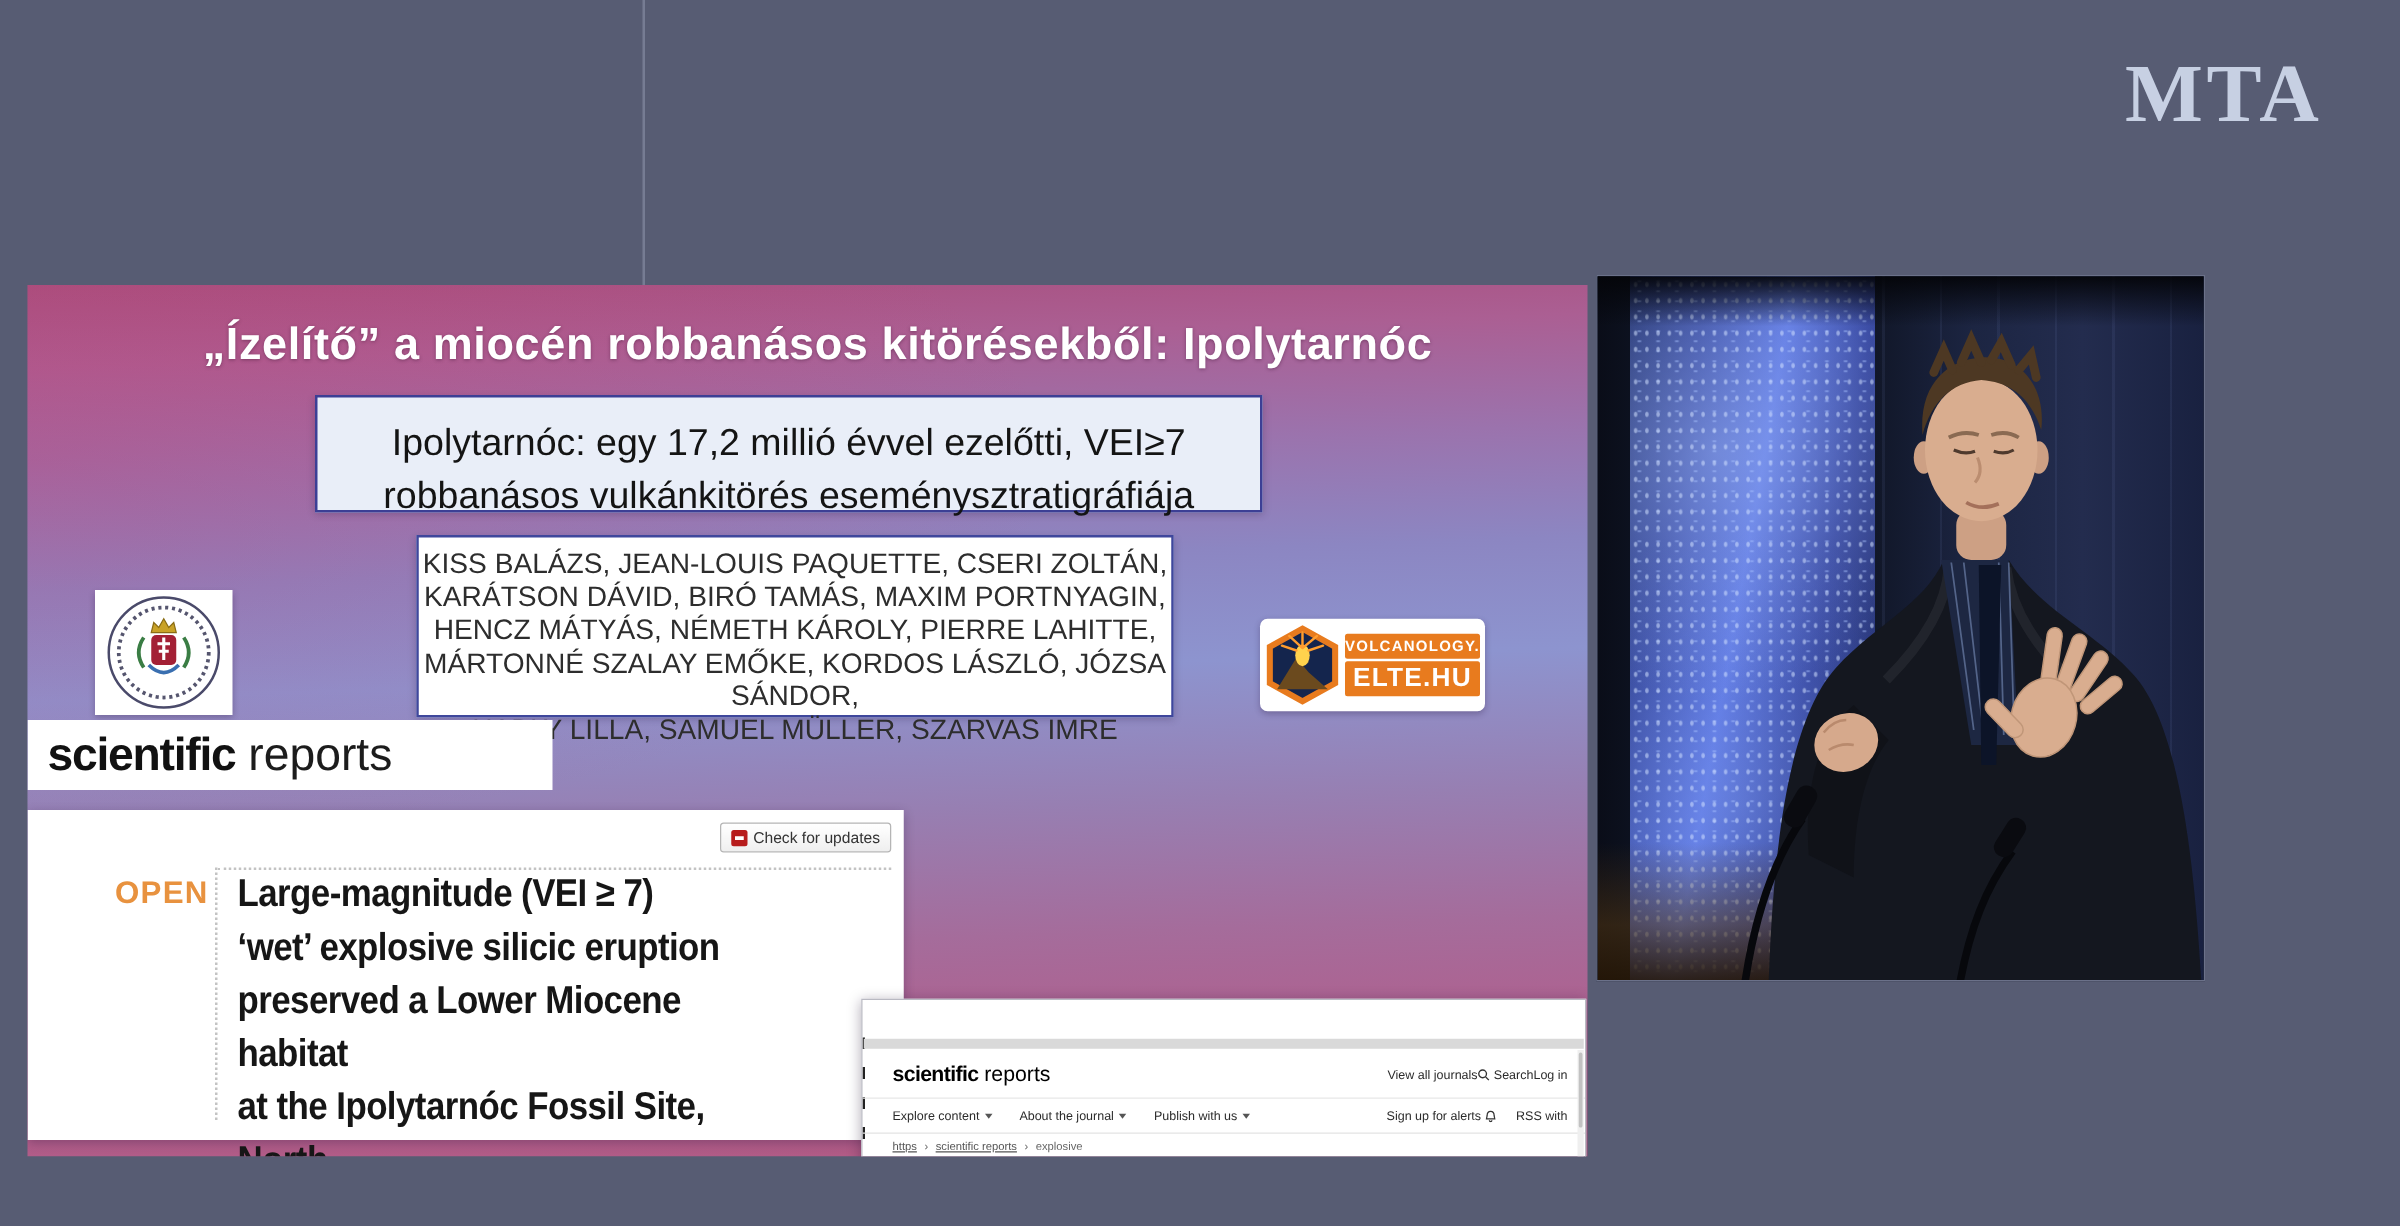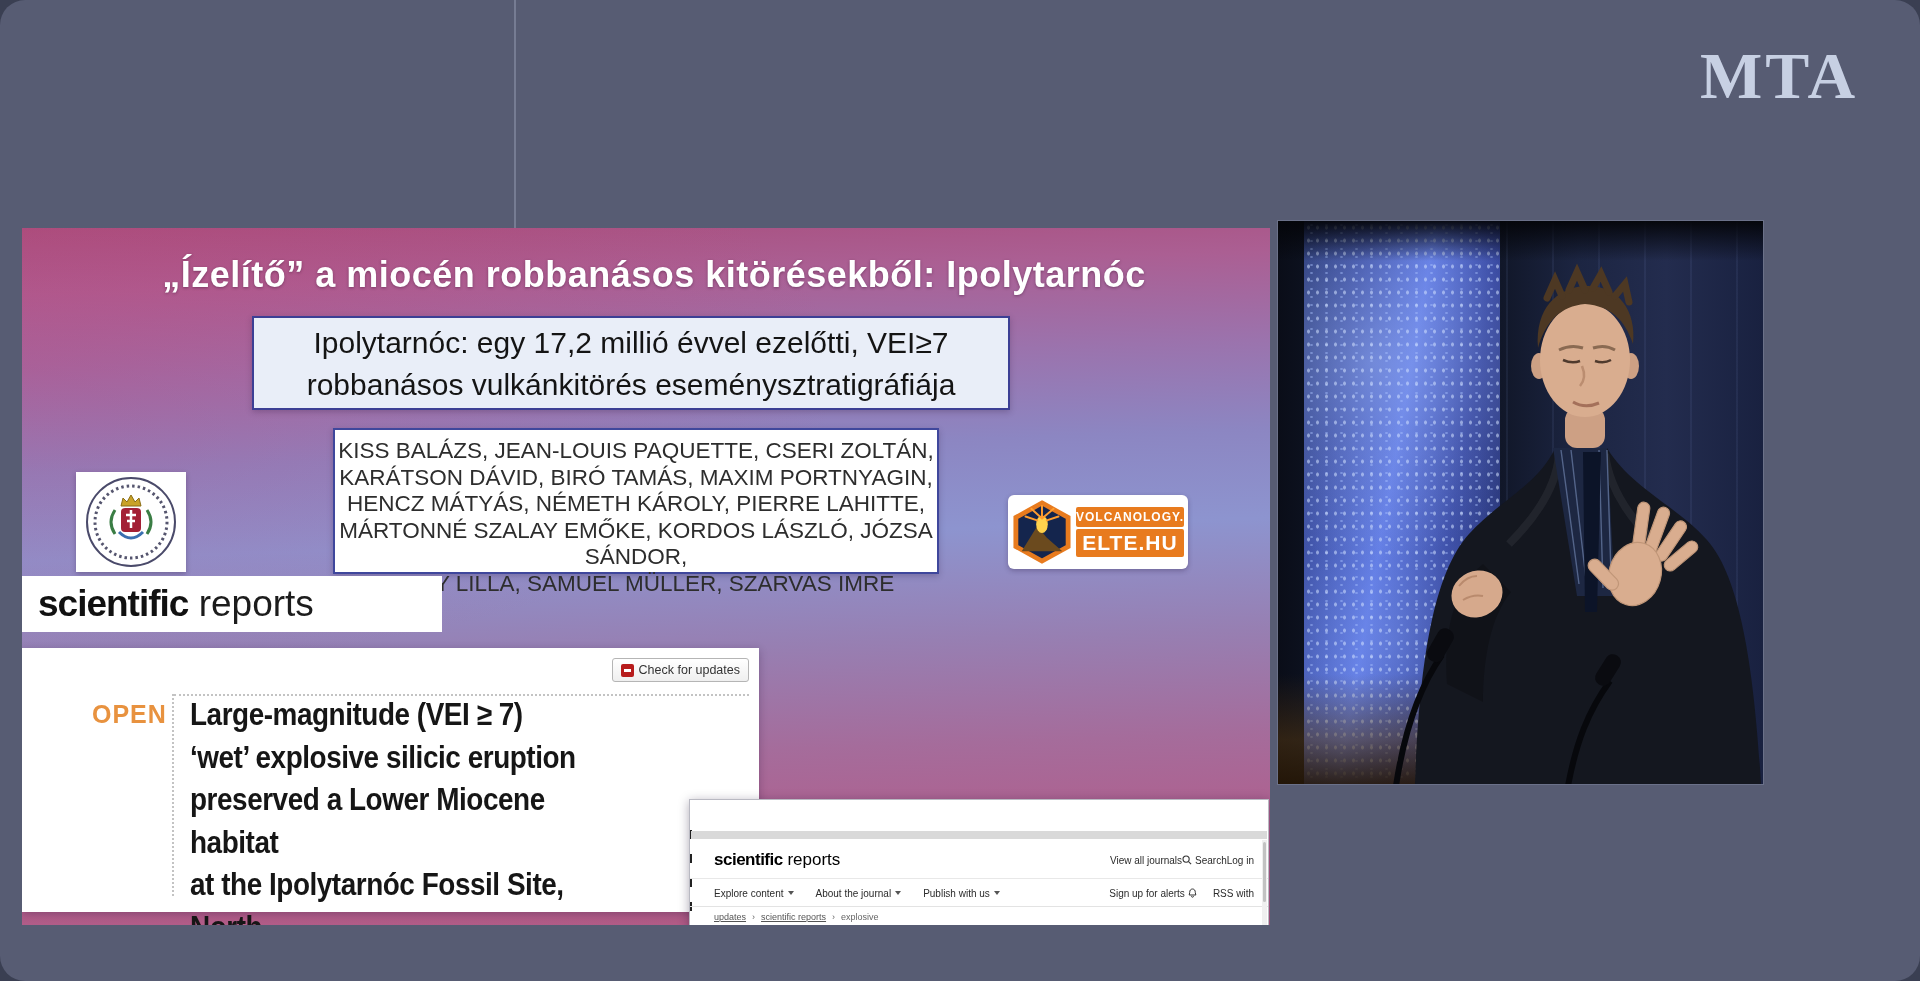--- a/index.html
+++ b/index.html
@@ -1,32 +1,32 @@
 <!DOCTYPE html>
 <html><head>
 <meta charset="utf-8">
 <style>
   html,body{margin:0;padding:0;background:#3a3f52;}
   .stage{position:relative;width:1920px;height:981px;background:#575c73;overflow:hidden;
-         font-family:"Liberation Sans",sans-serif;border-radius:25px;}
+         font-family:"Liberation Sans",sans-serif;}
   .seam{position:absolute;left:514px;top:0;width:2px;height:228px;background:rgba(200,210,230,.28);}
   
   .mta{position:absolute;left:1700px;top:38px;font-family:"Liberation Serif",serif;font-weight:700;
        font-size:66px;letter-spacing:3px;color:#c7d0e3;}
   
   .slide{position:absolute;left:22px;top:228px;width:1248px;height:697px;overflow:hidden;
     background:
       radial-gradient(120% 80% at 0% 20%, rgba(196,62,116,.30), rgba(0,0,0,0) 55%),
       linear-gradient(178deg,#a84f7e 0%,#ab5f93 9%,#9b73ad 21%,#8c86c2 33%,#8d94cf 45%,
                       #977fb2 60%,#a56c9b 74%,#b05f8d 87%,#b15a84 100%);}
   .slide-title{position:absolute;left:16px;right:0;top:26px;text-align:center;color:#fff;
       font-size:36px;font-weight:700;letter-spacing:.5px;text-shadow:0 1px 3px rgba(60,20,50,.45);}
   .subtitle-box{position:absolute;left:230px;top:88px;width:758px;height:94px;background:#e9eef8;
       border:2px solid #3c3f95;box-sizing:border-box;text-align:center;color:#141414;
-      font-size:30px;line-height:42px;padding-top:4px;box-shadow:0 2px 6px rgba(40,20,50,.25);}
+      font-size:30px;line-height:42px;padding-top:16px;box-shadow:0 2px 6px rgba(40,20,50,.25);}
   .authors-box{position:absolute;left:311px;top:200px;width:606px;height:146px;background:#fff;
       border:2px solid #3f479c;box-sizing:border-box;text-align:center;color:#2d2d2d;
       font-size:22.5px;line-height:26.5px;padding-top:8px;box-shadow:0 2px 6px rgba(40,20,60,.25);}
   
   .seal-card{position:absolute;left:54px;top:244px;width:110px;height:100px;background:#fff;
       box-shadow:0 2px 5px rgba(40,20,60,.3);display:flex;align-items:center;justify-content:center;}
   
   .volc-card{position:absolute;left:986px;top:267px;width:180px;height:74px;background:#fff;
       border-radius:6px;box-shadow:0 2px 5px rgba(40,20,60,.3);display:flex;align-items:center;
       padding:4px;box-sizing:border-box;gap:4px;}
@@ -36,21 +36,21 @@
   .volc-line1{font-size:12px;padding:3px 0;}
   .volc-line2{font-size:21px;padding:2px 0;}
   
   .sr-strip{position:absolute;left:0;top:348px;width:420px;height:56px;background:#fff;
       display:flex;align-items:center;padding-left:16px;box-sizing:border-box;}
   .sr-logo{font-size:37px;color:#111;}
   .sr-logo b{font-weight:800;letter-spacing:-1px;}
   .sr-logo span{font-weight:400;color:#1c1c1c;}
   
   .paper{position:absolute;left:0;top:420px;width:701px;height:264px;background:#fff;
-      box-shadow:0 2px 8px rgba(40,20,60,.3);padding-left:36px;}
+      box-shadow:0 2px 8px rgba(40,20,60,.3);}
   .check-btn{position:absolute;right:10px;top:10px;height:22px;display:flex;align-items:center;gap:5px;
       padding:0 8px;border:1px solid #b5b5b5;border-radius:3px;font-size:12.5px;color:#333;
       background:linear-gradient(#ffffff,#efefef);}
   .crossmark{width:13px;height:13px;background:#b71c1c;border-radius:2px;position:relative;}
   .crossmark::after{content:"";position:absolute;left:3px;top:5px;width:7px;height:3px;background:#fff;}
   .paper-hr{position:absolute;left:152px;right:10px;top:46px;border-top:2px dotted #c3c3c3;}
   .paper-vr{position:absolute;left:150px;top:46px;bottom:16px;border-left:2px dotted #c3c3c3;}
   .open-tag{position:absolute;left:70px;top:52px;font-size:25px;font-weight:700;color:#e8923f;letter-spacing:1px;}
   .paper-title{position:absolute;left:168px;top:46px;width:480px;font-size:31px;font-weight:700;
       line-height:42.5px;color:#161616;letter-spacing:-.5px;transform:scaleX(.9);transform-origin:left top;}
@@ -214,21 +214,21 @@
             <svg width="9" height="10" viewBox="0 0 9 10">
               <path d="M4.5,1 C6.5,1 7.3,2.5 7.3,4.5 L7.8,7 L1.2,7 L1.7,4.5 C1.7,2.5 2.5,1 4.5,1 Z" fill="none" stroke="#333" stroke-width="1"></path>
               <path d="M3.5,8.2 A1,1 0 0 0 5.5,8.2" fill="none" stroke="#333" stroke-width="1"></path>
             </svg>
           </span>
           <span>RSS with</span>
         </span>
       </div>
 
       <div class="crumbs">
-        <a>updates</a>
+        <a>https</a>
         <span>›</span>
         <a>scientific reports</a>
         <span>›</span>
         <span>explosive</span>
       </div>
 
       <div class="scrollbar"></div>
     </div>
   </div>
 

